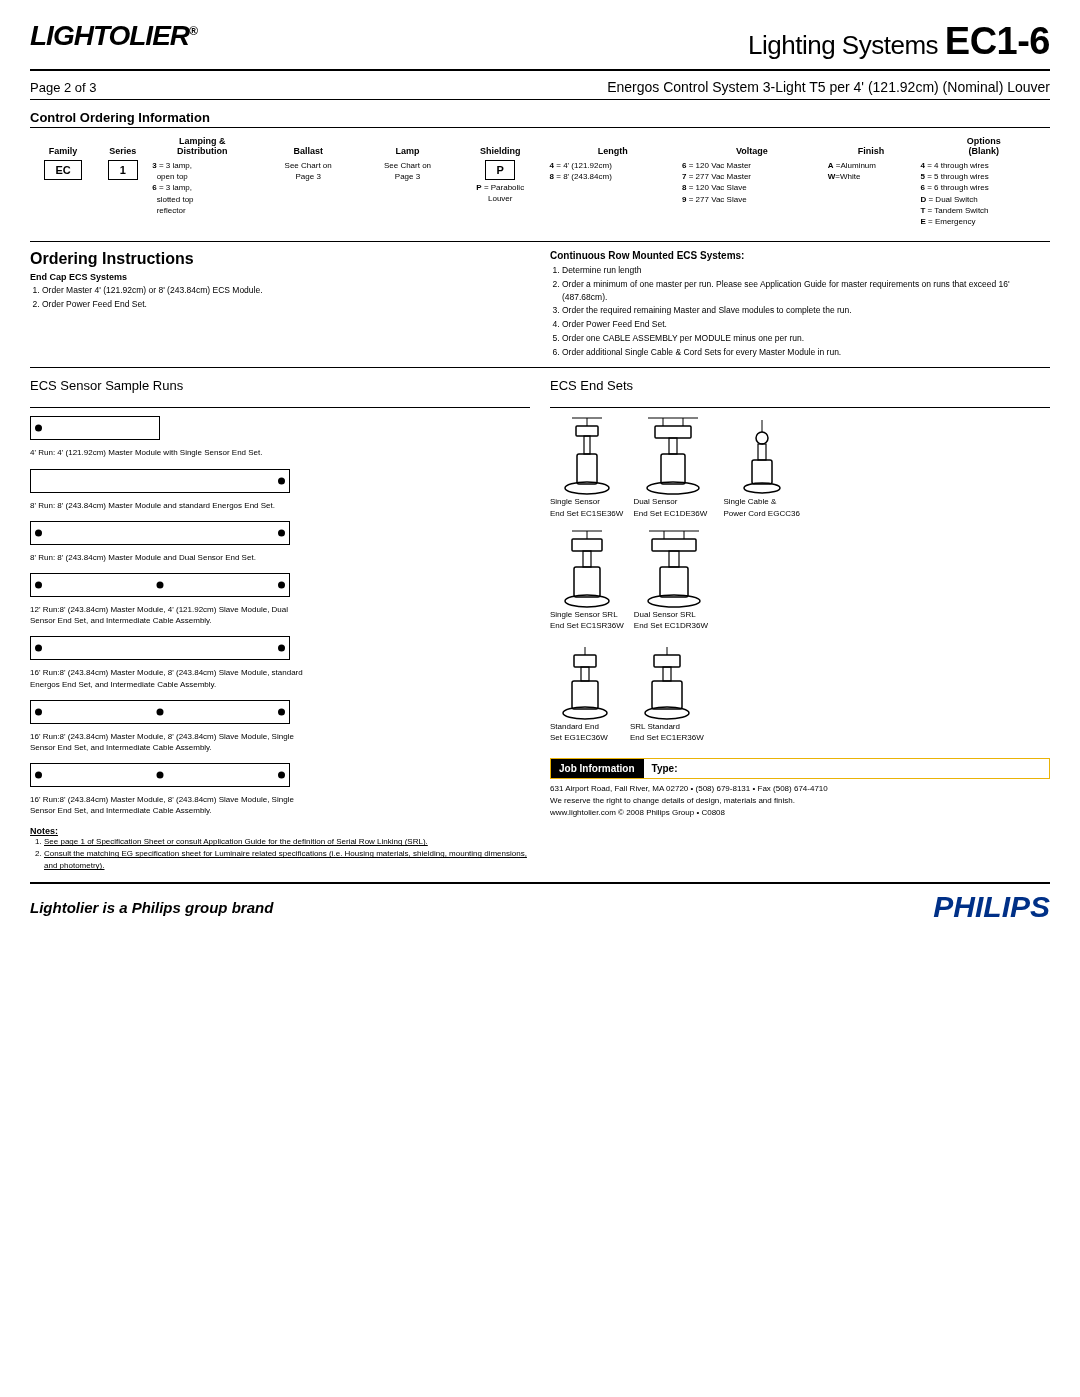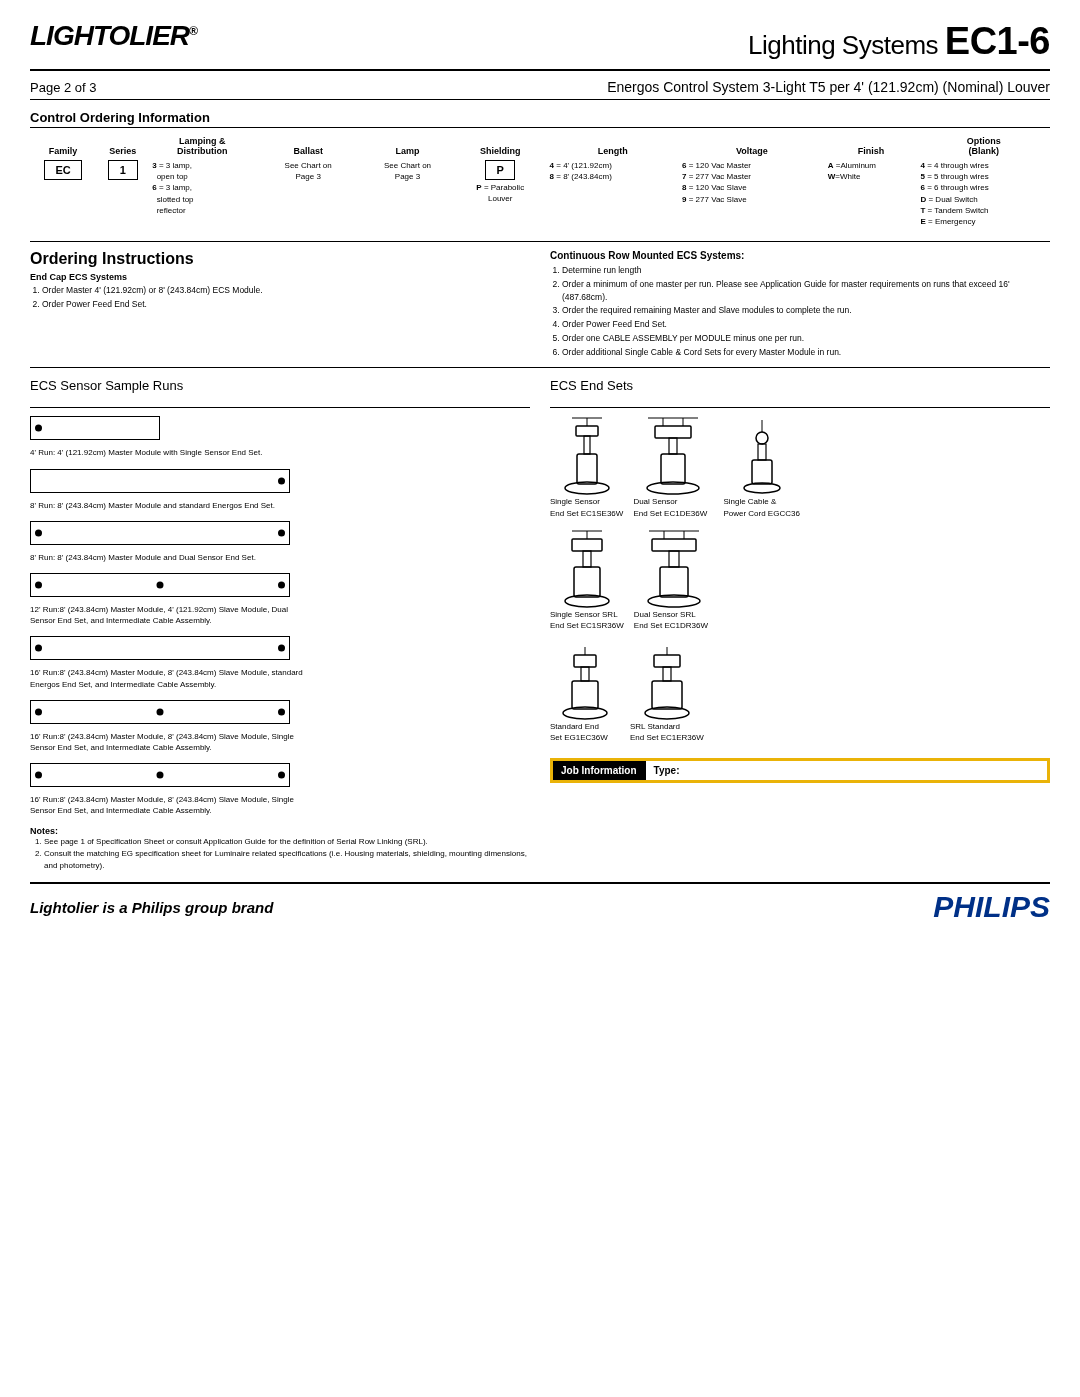--- a/index.html
+++ b/index.html
@@ -170,21 +170,21 @@
       align-items: flex-end;
       justify-content: center;
     }
     .end-set-label {
       font-size: 8px;
       line-height: 1.4;
       text-align: left;
     }
 
     
-    .notes-section { margin-top: 8px; }
+    .notes-section { margin-top: 8px; text-decoration: underline; }
     .notes-title { font-size: 9px; font-weight: bold; }
     .notes-list { font-size: 8px; line-height: 1.5; padding-left: 14px; }
 
     
     .footer {
       border-top: 2px solid #000;
       padding-top: 6px;
       margin-top: 10px;
       display: flex;
       justify-content: space-between;
@@ -192,21 +192,21 @@
     }
     .footer-left {
       font-size: 15px;
       font-weight: bold;
       font-style: italic;
     }
 
     
     .job-info-box {
       display: flex;
-      border: 3px solid #eab308;
+      border: 1px solid #eab308;
       margin-bottom: 4px;
     }
     .job-info-label {
       background: #000;
       color: #fff;
       font-weight: bold;
       font-size: 10px;
       padding: 4px 8px;
       display: flex;
       align-items: center;
@@ -543,19 +543,24 @@
           <span>End Set EC1ER36W</span>
         </div>
       </div>
     </div>
 
     <div class="job-info-box">
       <div class="job-info-label">Job Information</div>
       <div class="job-type-label">Type:</div>
     </div>
 
+    <div style="font-size:8px; line-height:1.5;">
+      <div>631 Airport Road, Fall River, MA 02720 • (508) 679-8131 • Fax (508) 674-4710</div>
+      <div>We reserve the right to change details of design, materials and finish.</div>
+      <div>www.lightolier.com © 2008 Philips Group • C0808</div>
+    </div>
   </div>
 </div>
 
 <div class="footer">
   <div class="footer-left">Lightolier is a Philips group brand</div>
   <div style="font-size:30px; font-weight:900; color:#003087; font-style:italic; font-family:'Arial Black',Arial,sans-serif;">PHILIPS</div>
 </div>
 
 </body></html>

